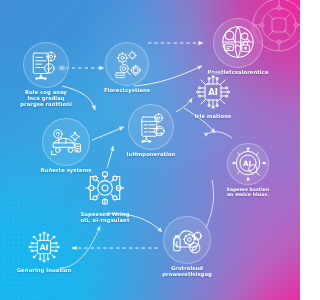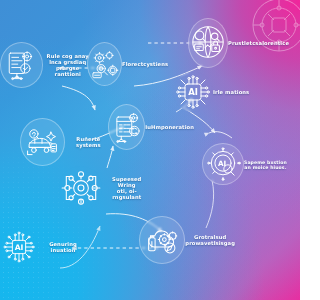--- a/index.html
+++ b/index.html
@@ -24,21 +24,21 @@
   }
   #dotsB{
     position:absolute;left:-4px;top:45%;width:120px;height:170px;
     background-image:radial-gradient(rgba(255,255,255,0.18) 0.7px, transparent 0.8px);
     background-size:5px 5px;
     -webkit-mask-image:radial-gradient(ellipse at 10% 70%, #000 0%, transparent 70%);
             mask-image:radial-gradient(ellipse at 10% 70%, #000 0%, transparent 70%);
     pointer-events:none;
   }
   svg.layer{position:absolute;inset:0;width:300px;height:300px;pointer-events:none;}
-  .node{position:absolute;display:flex;flex-direction:row;align-items:center;}
+  .node{position:absolute;display:flex;flex-direction:column;align-items:center;}
   .ring{
     border-radius:50%;
     background:rgba(255,255,255,0.10);
     border:1px solid rgba(255,255,255,0.32);
     display:flex;align-items:center;justify-content:center;
     box-sizing:border-box;
     backdrop-filter:blur(1px);
   }
   .ring.plain{background:none;border:none;}
   .lbl{

